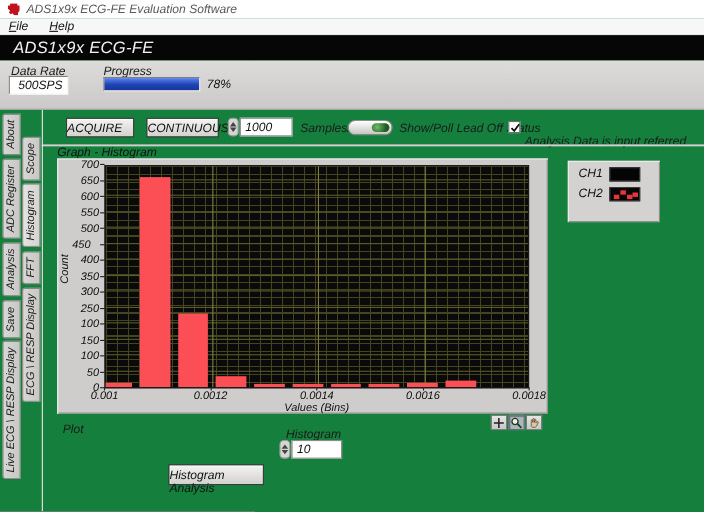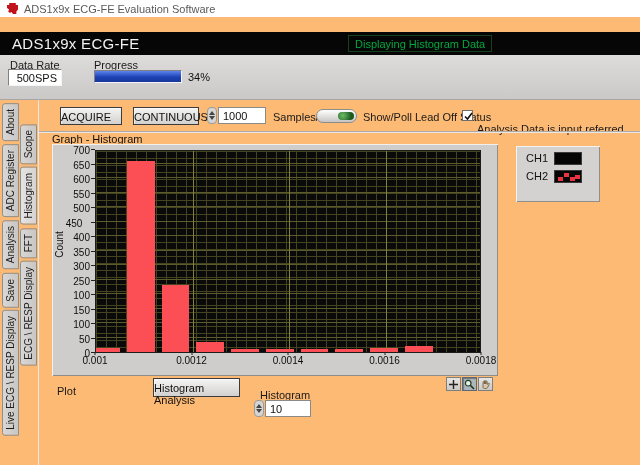--- a/index.html
+++ b/index.html
@@ -1,20 +1,20 @@
 <!DOCTYPE html>
 <html><head>
 <meta charset="utf-8">
 <style>
   * { margin:0; padding:0; box-sizing:border-box; }
   html,body { background:#888; }
   body { font-family:"Liberation Sans","DejaVu Sans",sans-serif; }
   #app {
     position:relative; width:640px; height:465px; overflow:hidden;
-    background:#fdba74; font-size:11px; color:#111;
+    background:#15803d; font-size:11px; color:#111;font-style:italic;
   }
 
   
   #titlebar { position:absolute; left:0; top:0; width:640px; height:17px; background:#ffffff; }
   #ti-logo { position:absolute; left:7px; top:3px; width:11px; height:11px; background:#c0131c;
     clip-path:polygon(20% 0,80% 0,80% 18%,100% 18%,100% 60%,85% 78%,85% 100%,55% 100%,40% 82%,25% 90%,10% 75%,20% 60%,0 45%,0 18%,20% 18%); }
   #title-text { position:absolute; left:24px; top:3px; color:#5a5a5a; font-size:11px; }
   #menubar { position:absolute; left:0; top:17px; width:640px; height:15px; background:#f7f7f7; border-bottom:1px solid #e2e2e2; }
   .menu-item { display:inline-block; padding:1px 8px 0 8px; height:15px; font-size:11px; color:#111; }
   .menu-item::first-letter { text-decoration:underline; }
@@ -108,34 +108,37 @@
 </head>
 <body>
 
 <div id="app">
 
   <div id="titlebar">
     <div id="ti-logo"></div>
     <div id="title-text">ADS1x9x ECG-FE Evaluation Software</div>
   </div>
 
+  <div id="menubar">
+    <span class="menu-item">File</span>
+    <span class="menu-item">Help</span>
+  </div>
 
   <div id="blackbar">
     <span id="app-title">ADS1x9x ECG-FE</span>
-    <span id="status-box" style="color: rgb(0, 169, 63);">Displaying Histogram Data</span>
   </div>
 
   <div id="topband"></div>
   <span class="small-label" style="left:10px; top:59px;">Data Rate</span>
   <div id="datarate-box">500SPS</div>
   <span class="small-label" style="left:94px; top:59px;">Progress</span>
   <div id="progress-track">
     <div id="progress-fill"></div>
   </div>
-  <span id="progress-pct">34%</span>
+  <span id="progress-pct">78%</span>
 
   <div class="lv-button" style="left:60px; top:107px; width:62px;">ACQUIRE</div>
   <div class="lv-button" style="left:133px; top:107px; width:66px;">CONTINUOUS</div>
   <div class="spinner" style="left:207px; top:107px;">
     <div class="up"></div>
     <div class="dn"></div>
   </div>
   <div class="num-field" style="left:218px; top:107px; width:48px; height:17px;">1000</div>
   <span class="small-label" style="left:273px; top:111px;">Samples/CH</span>
   <div id="toggle">
@@ -233,20 +236,21 @@
         <div class="xtickmark" style="left: 0px;"></div>
         <div class="xtick" style="left: 96.5px;">0.0012</div>
         <div class="xtickmark" style="left: 96.5px;"></div>
         <div class="xtick" style="left: 193px;">0.0014</div>
         <div class="xtickmark" style="left: 193px;"></div>
         <div class="xtick" style="left: 289.5px;">0.0016</div>
         <div class="xtickmark" style="left: 289.5px;"></div>
         <div class="xtick" style="left: 386px;">0.0018</div>
         <div class="xtickmark" style="left: 386px;"></div>
       </div>
+    <div id="x-label">Values (Bins)</div>
   </div>
 
   <div id="legend">
     <div class="legend-row">
       <span class="legend-label">CH1</span>
       <div class="swatch"></div>
     </div>
     <div class="legend-row">
       <span class="legend-label">CH2</span>
       <div class="swatch">
@@ -268,21 +272,21 @@
       </svg>
     </div>
     <div class="tool-btn">
       <svg width="11" height="11" viewBox="0 0 11 11">
         <path d="M3 6V3.2c0-1 1.4-1 1.4 0V5 M4.4 5V2.2c0-1 1.4-1 1.4 0V5 M5.8 5V2.8c0-1 1.4-1 1.4 0V5.4 M7.2 5.4l1.2-1c.8-.5 1.4.3.8 1L7.6 8.6c-.4.6-1 .9-1.8.9H4.6c-.9 0-1.6-.6-1.6-1.6V6" fill="#d8c6a8" stroke="#6b5636" stroke-width=".8"></path>
       </svg>
     </div>
   </div>
 
   <span class="small-label" style="left:57px; top:385px;">Plot</span>
-  <div class="lv-button" style="left:153px; top:378px; width:87px; height:19px;">Histogram Analysis</div>
+  <div class="lv-button" style="left:153px; top:422px; width:87px; height:19px;">Histogram Analysis</div>
   <span class="small-label" style="left:260px; top:389px;">Histogram</span>
   <div class="spinner" style="left:254px; top:400px;">
     <div class="up"></div>
     <div class="dn"></div>
   </div>
   <div class="num-field" style="left:265px; top:400px; width:46px; height:17px;">10</div>
 
 </div>
 
 </body></html>

